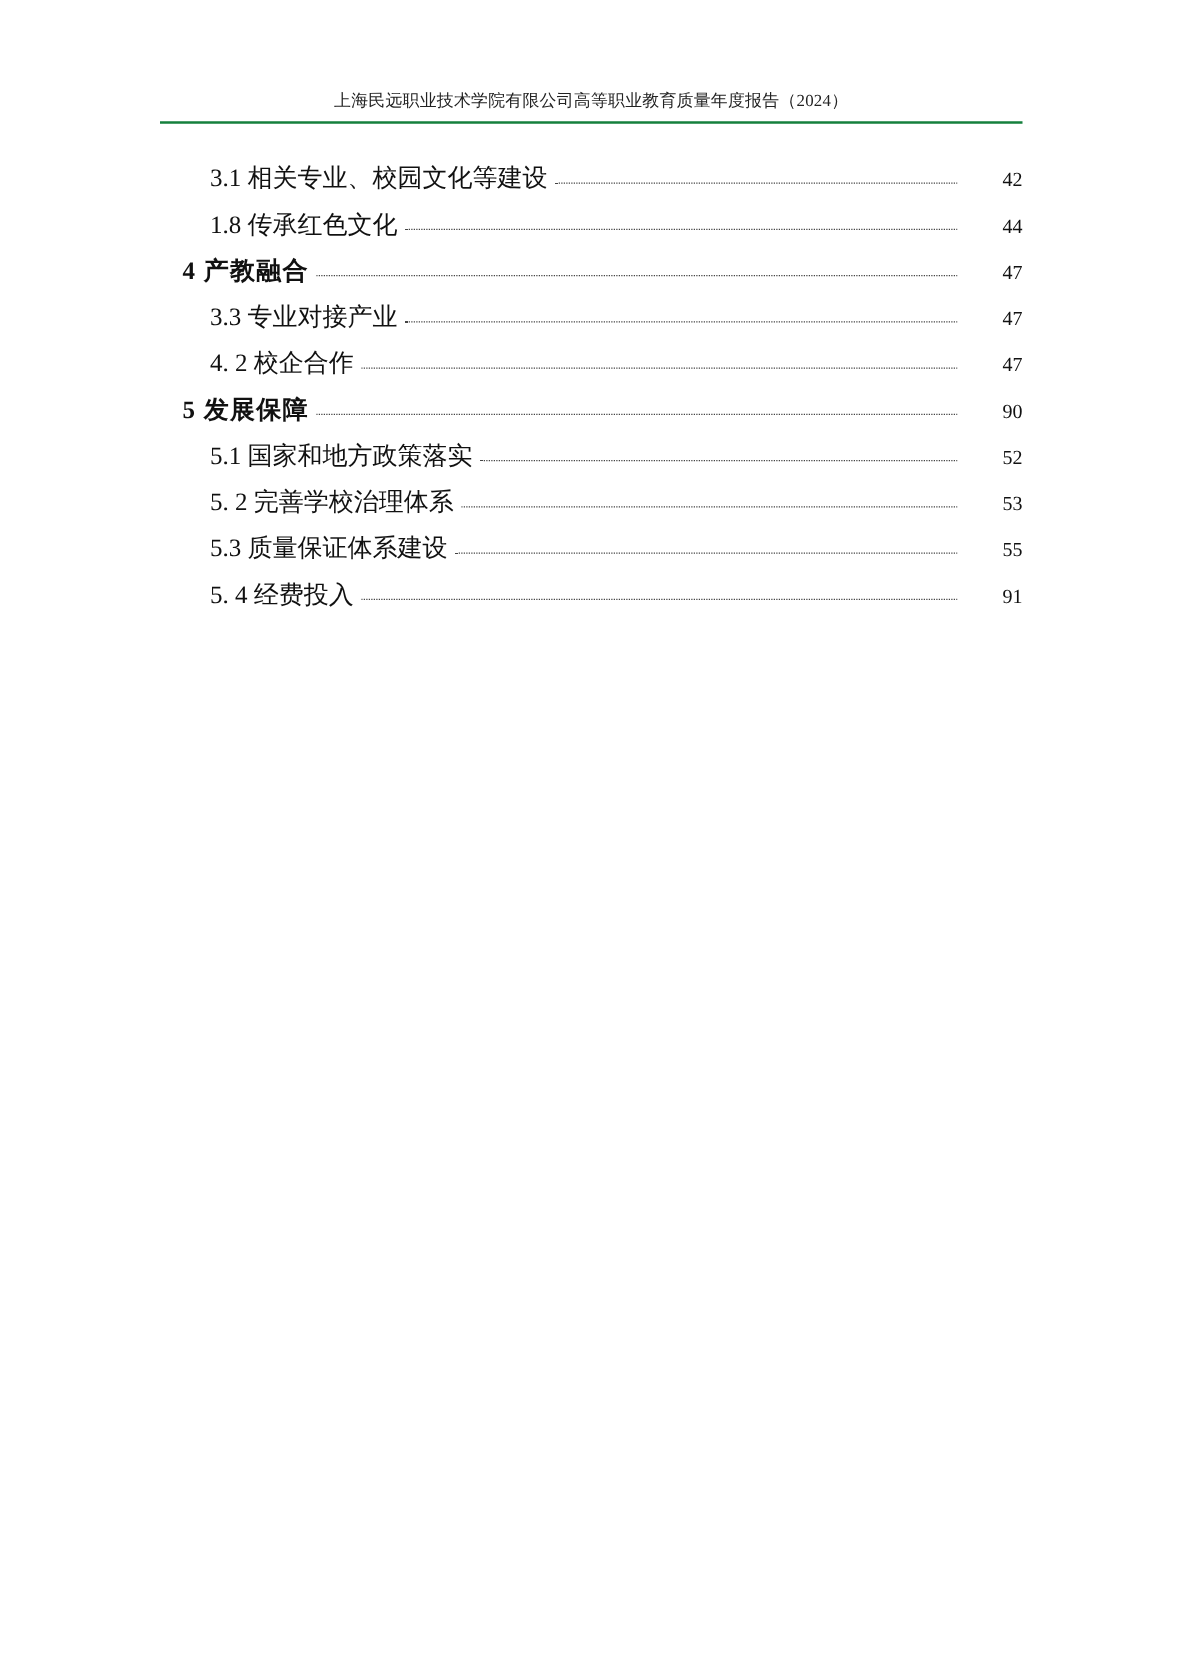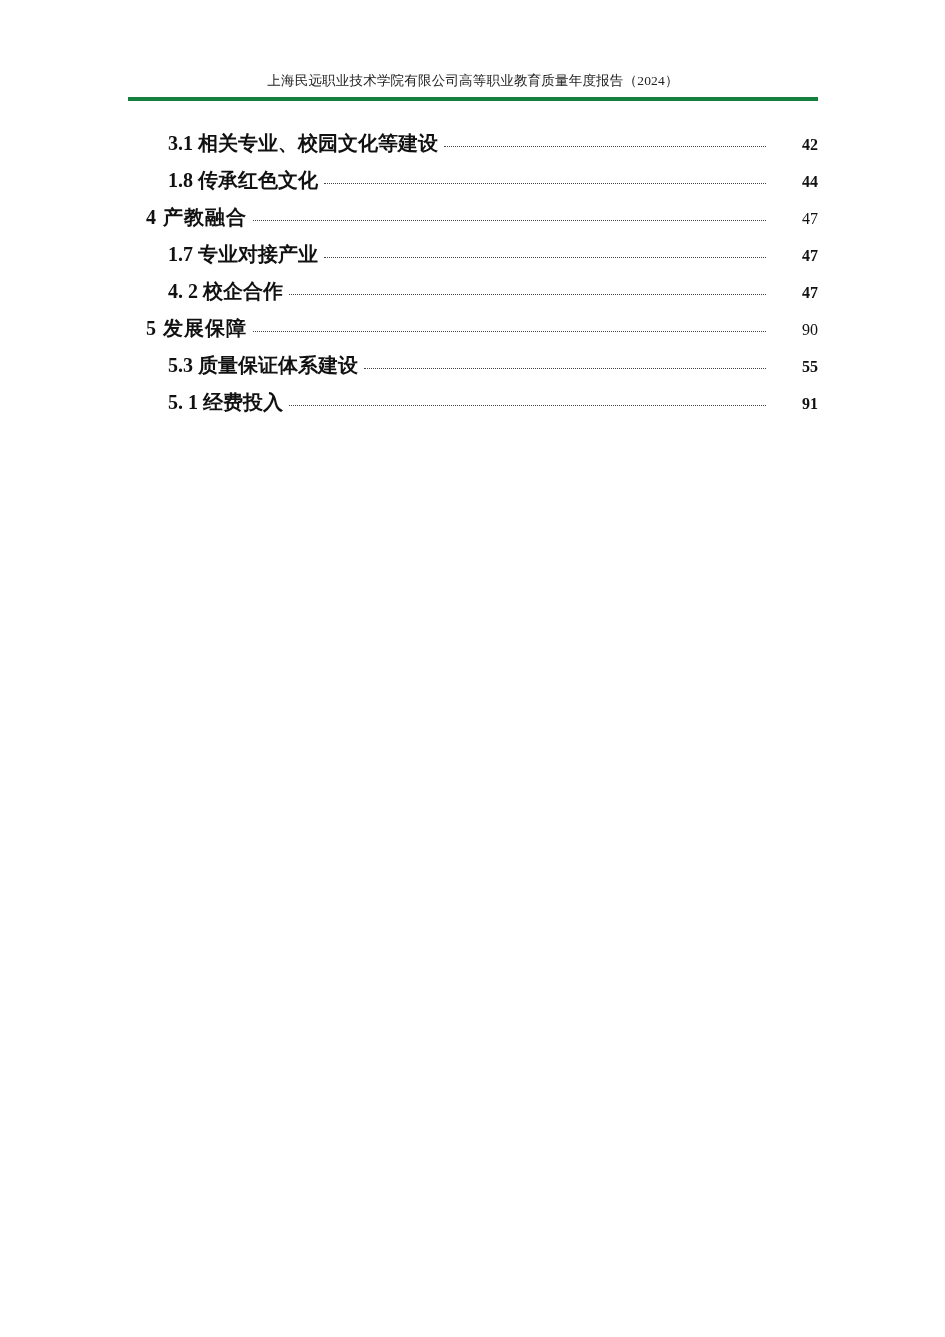--- a/index.html
+++ b/index.html
@@ -25,21 +25,21 @@
     position: absolute;
     top: 72px;
     left: 128px;
     width: 690px;
     text-align: center;
     font-family: "Liberation Serif", serif;
     font-size: 13.5px;
     color: #222222;
     letter-spacing: 0.2px;
     padding-bottom: 7px;
-    border-bottom: 4px solid #15803d;
+    border-bottom: 2px solid #15803d;
     white-space: nowrap;
   }
   .toc {
     position: absolute;
     top: 116px;
     left: 128px;
     width: 690px;
   }
   .toc-entry {
     display: flex;
@@ -71,21 +71,20 @@
   .toc-entry .page-num {
     flex: 0 0 auto;
     width: 44px;
     text-align: right;
     padding-left: 8px;
     font-size: 16px;
   }
   
   .lvl-sub {
     padding-left: 40px;
-    font-weight: bold;
   }
   .lvl-top {
     padding-left: 18px;
     font-weight: bold;
     align-items: flex-end;
   }
   .lvl-top .label {
     letter-spacing: 1px;
   }
   .lvl-top .page-num {
@@ -109,39 +108,49 @@
         <span class="label">1.8 传承红色文化</span>
         <span class="dots"></span>
         <span class="page-num">44</span>
       </div>
       <div class="toc-entry lvl-top">
         <span class="label">4 产教融合</span>
         <span class="dots"></span>
         <span class="page-num">47</span>
       </div>
       <div class="toc-entry lvl-sub">
-        <span class="label">1.7 专业对接产业</span>
+        <span class="label">3.3 专业对接产业</span>
         <span class="dots"></span>
         <span class="page-num">47</span>
       </div>
       <div class="toc-entry lvl-sub">
         <span class="label">4. 2 校企合作</span>
         <span class="dots"></span>
         <span class="page-num">47</span>
       </div>
       <div class="toc-entry lvl-top">
         <span class="label">5 发展保障</span>
         <span class="dots"></span>
         <span class="page-num">90</span>
       </div>
       <div class="toc-entry lvl-sub">
+        <span class="label">5.1 国家和地方政策落实</span>
+        <span class="dots"></span>
+        <span class="page-num">52</span>
+      </div>
+      <div class="toc-entry lvl-sub">
+        <span class="label">5. 2 完善学校治理体系</span>
+        <span class="dots"></span>
+        <span class="page-num">53</span>
+      </div>
+      <div class="toc-entry lvl-sub">
         <span class="label">5.3 质量保证体系建设</span>
         <span class="dots"></span>
         <span class="page-num">55</span>
       </div>
       <div class="toc-entry lvl-sub">
-        <span class="label">5. 1 经费投入</span>
+        <span class="label">5. 4 经费投入</span>
         <span class="dots"></span>
         <span class="page-num">91</span>
       </div>
     </div>
 
 </div>
 
 </body></html>

